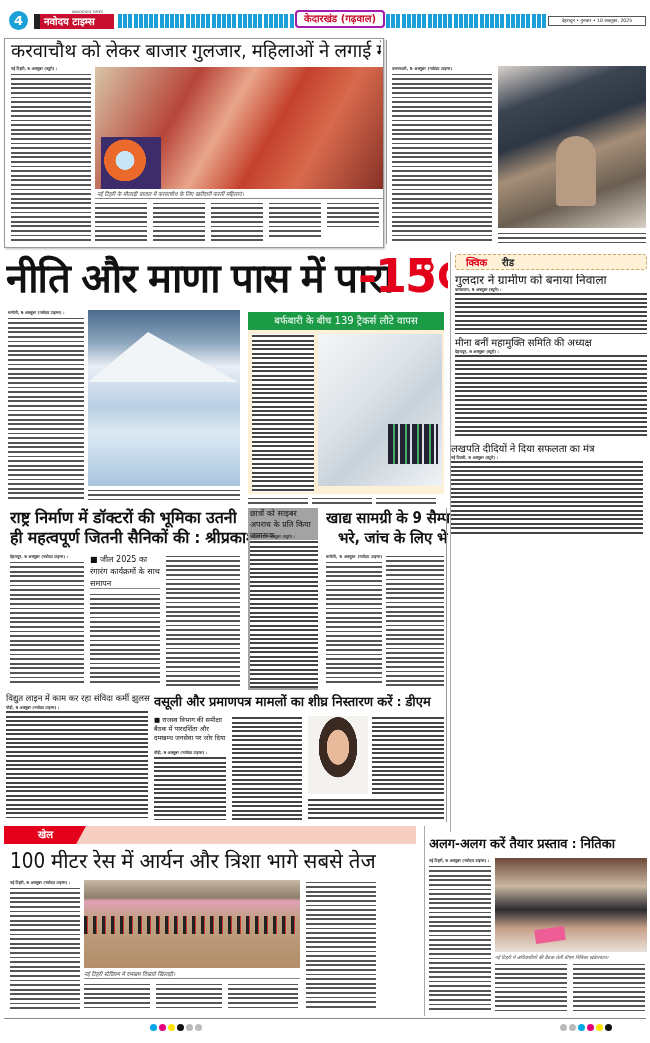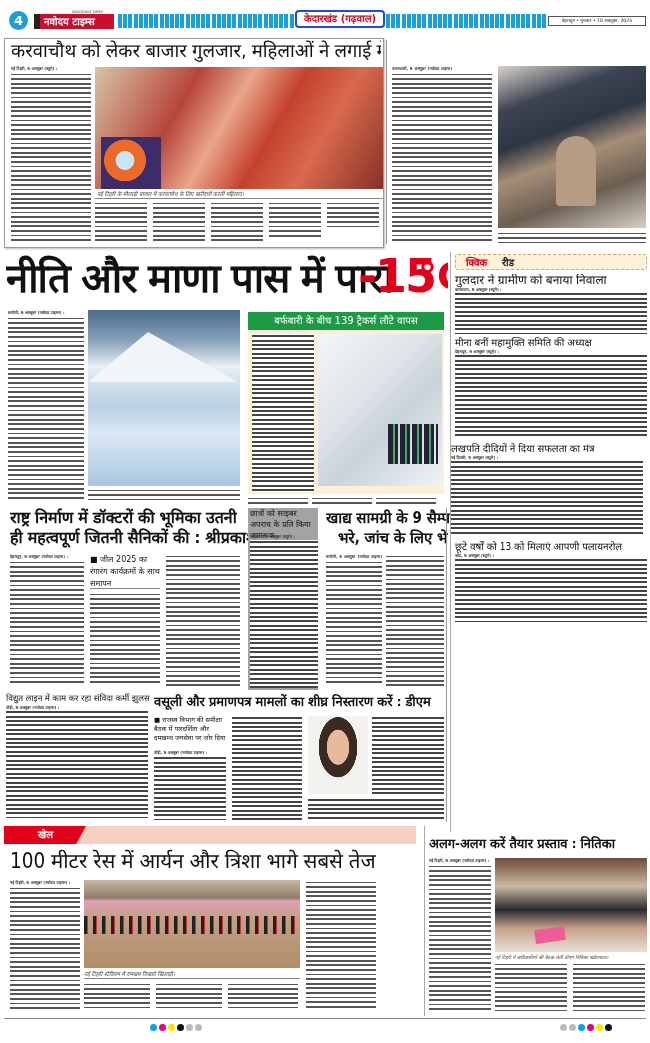--- a/index.html
+++ b/index.html
@@ -15,21 +15,21 @@
   .hrule { background: #888; height: 1px; }
 </style>
 </head>
 <body>
 
 <div class="abs" style="left:0;top:0;width:650px;height:36px;">
   <div class="abs" style="left:9px;top:11px;width:19px;height:19px;border-radius:50%;background:#1a9fd8;color:#fff;font-size:13px;font-weight:bold;text-align:center;line-height:19px;">4</div>
   <div class="abs" style="left:72px;top:10px;font-size:3.5px;font-style:italic;color:#333;">NAVODAYA TIMES</div>
   <div class="abs" style="left:34px;top:14px;width:80px;height:15px;background:#c8102e;color:#fff;font-size:10px;font-weight:bold;padding-left:4px;line-height:15px;border-left:6px solid #222;">नवोदय टाइम्स</div>
   <div class="abs" style="left:118px;top:14px;width:177px;height:14px;background:repeating-linear-gradient(90deg,#1a9fd8 0 4px,#fff 4px 5.2px);"></div>
-  <div class="abs" style="left:295px;top:10px;width:90px;height:18px;border:2px solid #1d4ed8;border-radius:4px;background:#fff;color:#c8102e;font-size:10px;font-weight:bold;text-align:center;line-height:14px;">केदारखंड (गढ़वाल)</div>
+  <div class="abs" style="left:295px;top:10px;width:90px;height:18px;border:2px solid #a21caf;border-radius:4px;background:#fff;color:#c8102e;font-size:10px;font-weight:bold;text-align:center;line-height:14px;">केदारखंड (गढ़वाल)</div>
   <div class="abs" style="left:386px;top:14px;width:160px;height:14px;background:repeating-linear-gradient(90deg,#1a9fd8 0 4px,#fff 4px 5.2px);"></div>
   <div class="abs" style="left:548px;top:16px;width:98px;height:10px;border:1px solid #555;font-size:4.6px;line-height:8px;text-align:center;color:#222;">देहरादून • गुरुवार • 10 अक्तूबर, 2025</div>
 </div>
 
 <div class="abs" style="left:4px;top:38px;width:380px;height:210px;border:1px solid #999;box-shadow:1px 1px 2px #bbb;">
   <div class="abs hl" style="left:6px;top:0;width:370px;font-size:18.5px;line-height:24px;">करवाचौथ को लेकर बाजार गुलजार, महिलाओं ने लगाई मेहंदी</div>
   <div class="abs txt" style="left:6px;top:27px;width:60px;font-weight:bold;">नई टिहरी, 9 अक्तूबर (ब्यूरो) :</div>
   <div class="abs lines" style="left:6px;top:33px;width:80px;height:172px;"></div>
   <div class="abs photo" style="left:90px;top:28px;width:288px;height:122px;background:linear-gradient(120deg,#d8c4a6 0%,#b7453a 30%,#e9a68b 45%,#c4412c 60%,#d86a4d 75%,#873127 100%);">
     <div class="abs" style="left:6px;top:70px;width:60px;height:52px;background:radial-gradient(circle at 40% 45%,#c8e4f7 0 20%,#eb6a2b 21% 45%,#3c2d6a 46% 100%);"></div>
@@ -87,25 +87,20 @@
   </div>
   <div class="abs" style="left:4px;top:84px;width:192px;">
     <div class="hl" style="font-size:10px;line-height:13px;">मीना बनीं महामुक्ति समिति की अध्यक्ष</div>
     <div class="txt" style="font-weight:bold;">देहरादून, 9 अक्तूबर (ब्यूरो) :</div>
     <div class="lines-dense" style="height:84px;"></div>
   </div>
   <div class="abs" style="left:0;top:190px;width:192px;">
     <div class="hl" style="font-size:10px;line-height:13px;">लखपति दीदियों ने दिया सफलता का मंत्र</div>
     <div class="txt" style="font-weight:bold;">नई दिल्ली, 9 अक्तूबर (ब्यूरो) :</div>
     <div class="lines-dense" style="height:76px;"></div>
-  </div>
-  <div class="abs" style="left:4px;top:288px;width:192px;">
-    <div class="hl" style="font-size:10px;line-height:13px;">छूटे वर्षों को 13 को मिलाएं आपणी पलायनरोल</div>
-    <div class="txt" style="font-weight:bold;">कोट, 9 अक्तूबर (ब्यूरो) :</div>
-    <div class="lines-dense" style="height:64px;"></div>
   </div>
 </div>
 
 <div class="abs" style="left:4px;top:508px;width:240px;height:182px;">
   <div class="abs hl" style="left:6px;top:0;font-size:16px;line-height:20px;font-weight:bold;">राष्ट्र निर्माण में डॉक्टरों की भूमिका उतनी</div>
   <div class="abs hl" style="left:6px;top:20px;font-size:16px;line-height:20px;font-weight:bold;">ही महत्वपूर्ण जितनी सैनिकों की : श्रीप्रकाश</div>
   <div class="abs txt" style="left:6px;top:46px;width:74px;font-weight:bold;">देहरादून, 9 अक्तूबर (नवोदय टाइम्स) :</div>
   <div class="abs lines" style="left:6px;top:52px;width:74px;height:126px;"></div>
   <div class="abs" style="left:86px;top:46px;width:70px;font-size:8px;line-height:12px;">■ जील 2025 का रंगारंग कार्यक्रमों के साथ समापन</div>
   <div class="abs hrule" style="left:86px;top:80px;width:70px;"></div>

